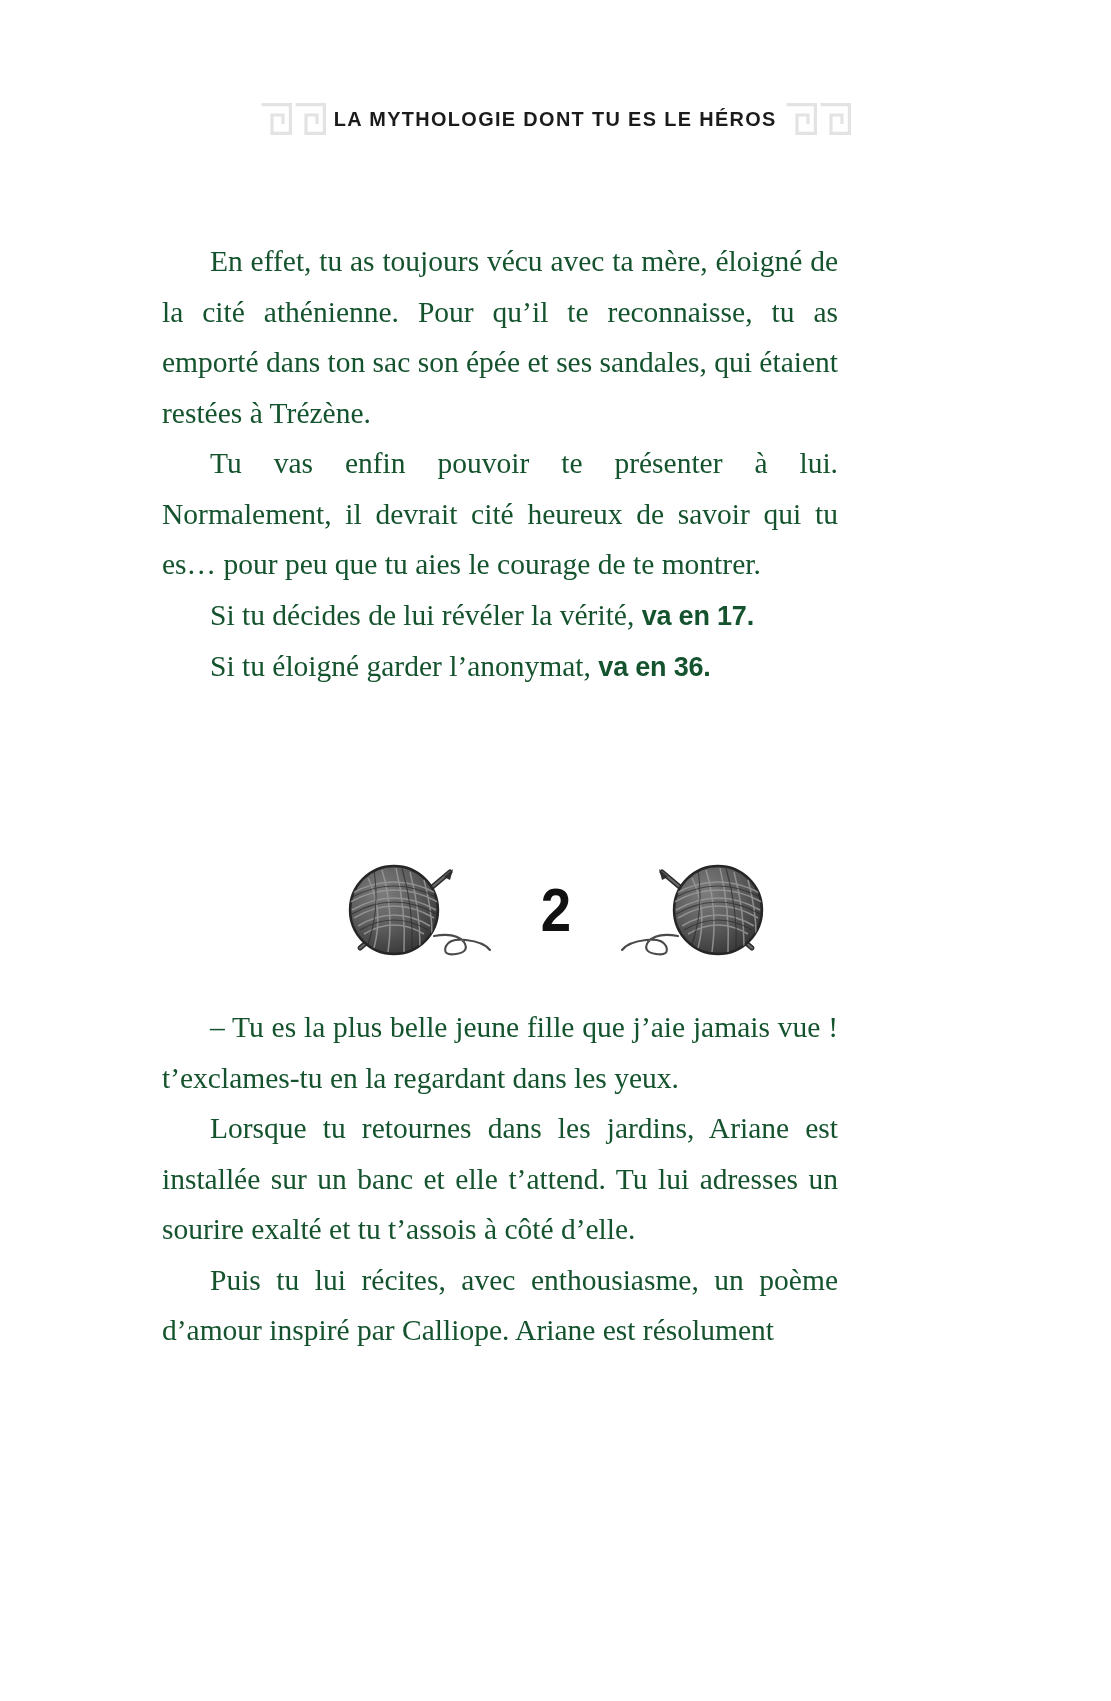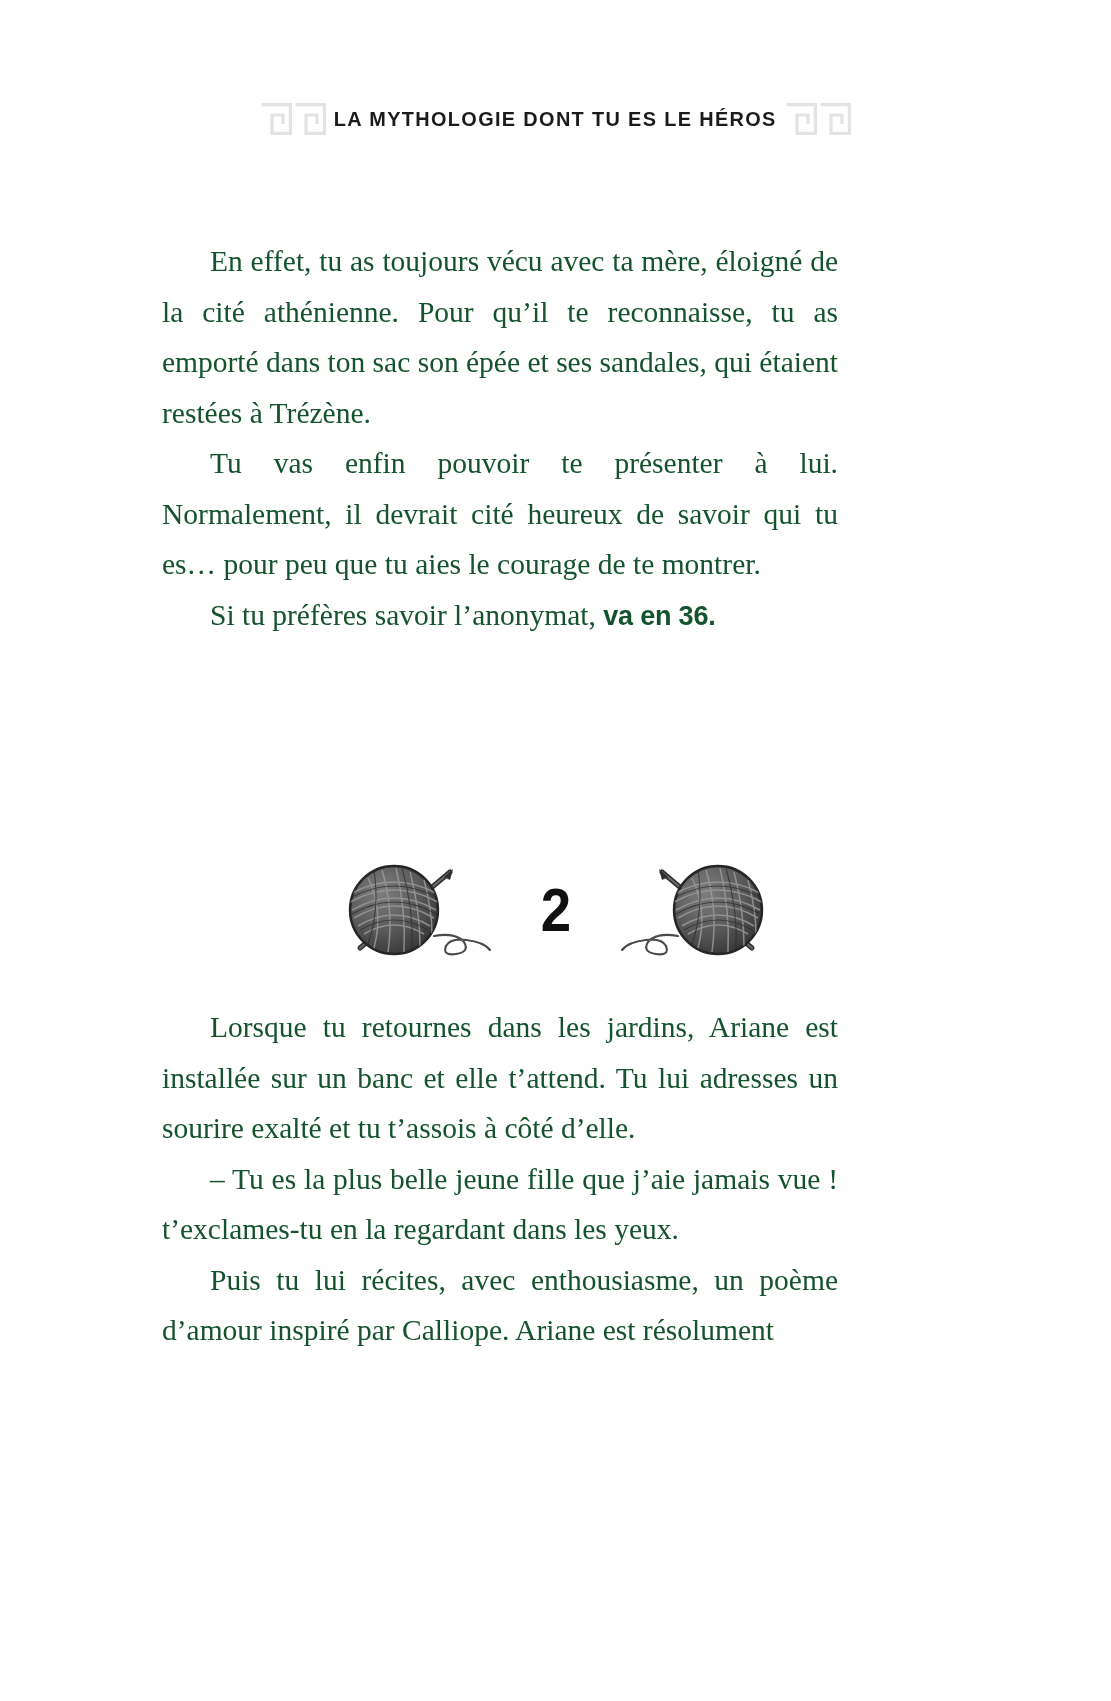--- a/index.html
+++ b/index.html
@@ -137,22 +137,23 @@
       </svg>
     </span>
   </div>
 
   <div class="textblock" id="block-top">
 
     <p class="last-line-natural">En effet, tu as toujours vécu avec ta mère, éloigné de la cité athénienne. Pour qu’il te reconnaisse, tu as emporté dans ton sac son épée et ses sandales, qui étaient restées à Trézène.</p>
 
     <p class="last-line-natural">Tu vas enfin pouvoir te présenter à lui. Normalement, il devrait cité heureux de savoir qui tu es… pour peu que tu aies le courage de te montrer.</p>
 
-
-    <p class="last-line-natural"><span>Si tu préfères savoir l’anonymat, </span><span class="goto">va en 36</span><span class="goto">.</span></p>
+    <p class="last-line-natural"><span>Si tu décides de lui révéler la vérité, </span><span class="goto">va en 17</span><span class="goto">.</span></p>
+
+    <p class="last-line-natural"><span>Si tu éloigné garder l’anonymat, </span><span class="goto">va en 36</span><span class="goto">.</span></p>
   </div>
 
   <div class="chapter-divider">
 
     <span>
       <svg class="yarn-figure" viewBox="0 0 176 140" aria-hidden="true">
         <defs>
           <clipPath id="ballClipL">
               <circle cx="70" cy="74" r="44"></circle>
             </clipPath>
@@ -239,18 +240,18 @@
           <path d="M86 34 Q92 74 80 108"></path>
           <path d="M114 32 Q126 74 124 114"></path>
         </g>
 
         <path d="M66 100 Q44 96 36 106 Q30 116 44 118 Q58 120 54 110 Q50 102 34 104 Q16 106 10 114" fill="none" stroke="#4a4a4a" stroke-width="2.1" stroke-linecap="round"></path>
       </svg>
     </span>
   </div>
 
   <div class="textblock" id="block-bottom">
+    <p class="last-line-natural">– Tu es la plus belle jeune fille que j’aie jamais vue ! t’exclames-tu en la regardant dans les yeux.</p>
     <p class="last-line-natural">Lorsque tu retournes dans les jardins, Ariane est installée sur un banc et elle t’attend. Tu lui adresses un sourire exalté et tu t’assois à côté d’elle.</p>
-    <p class="last-line-natural">– Tu es la plus belle jeune fille que j’aie jamais vue ! t’exclames-tu en la regardant dans les yeux.</p>
     <p>Puis tu lui récites, avec enthousiasme, un poème d’amour inspiré par Calliope. Ariane est résolument</p>
   </div>
 
 </div>
 
 </body></html>

